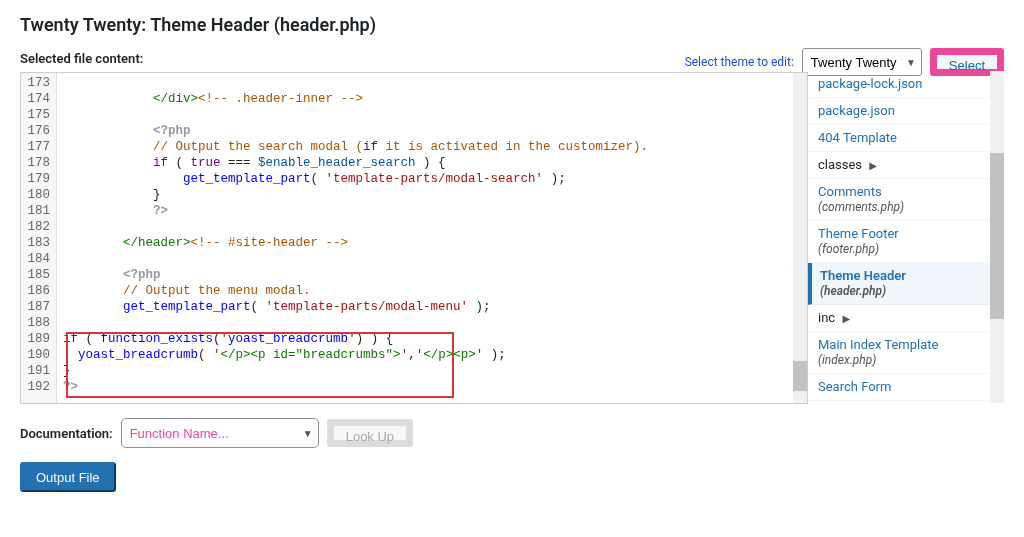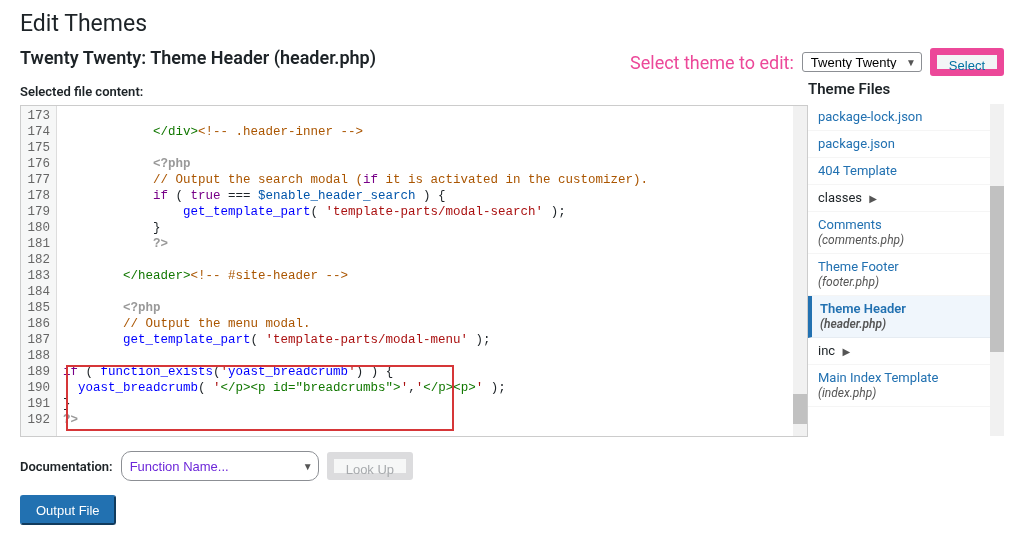--- a/index.html
+++ b/index.html
@@ -1,22 +1,22 @@
 <!DOCTYPE html>
 <html><head>
 <meta charset="utf-8">
 <style>
   * { box-sizing: border-box; }
   html, body { margin: 0; padding: 0; font-family: -apple-system, BlinkMacSystemFont, "Segoe UI", Roboto, Arial, sans-serif; font-size: 13px; color: #1d2327; background: #fff; }
   .wrap { padding: 10px 20px 24px; width: 1024px; height: 537px; position: relative; }
   h1.page-title { font-size: 23px; font-weight: 400; margin: 0 0 10px; color: #1d2327; }
   h2.subtitle { font-size: 18px; font-weight: 600; margin: 4px 0 12px; }
   .theme-select { position: absolute; right: 20px; top: 48px; display: flex; align-items: center; gap: 8px; }
-  .theme-select label { font-size: 18px; color: #ec4899; }
-  select.theme-dd { font-size: 13px; padding: 2px 24px 2px 8px; min-width: 108px; height: 20px; border: 1px solid #8c8f94; border-radius: 3px; background: #fff; appearance: none; -webkit-appearance: none; }
+  .theme-select label { font-size: 12px; color: #1d4ed8; }
+  select.theme-dd { font-size: 13px; padding: 2px 24px 2px 8px; min-width: 108px; height: 28px; border: 1px solid #8c8f94; border-radius: 3px; background: #fff; appearance: none; -webkit-appearance: none; }
   .select-wrap { position: relative; display: inline-block; }
   .select-wrap .chev { position: absolute; right: 6px; top: 50%; transform: translateY(-50%); pointer-events: none; font-size: 10px; color: #555; }
   .btn { font-size: 13px; border: 7px solid #ec4899; color: #0071a1; background: #f3f5f6; padding: 3px 12px; border-radius: 3px; cursor: pointer; height: 28px; }
   .btn.disabled { color: #a7aaad; border-color: #dcdcde; background: #f6f7f7; cursor: default; }
   .btn-primary { background: #2271b1; color: #fff; border-color: #2271b1; font-size: 13px; padding: 4px 14px; height: 30px; border-radius: 3px; cursor: pointer; }
 
   .editor-row { display: flex; }
   .editor-col { flex: 1 1 auto; }
   .files-col { width: 196px; flex: none; }
   .sel-label { font-weight: 600; font-size: 13px; margin: 4px 0 6px; }
@@ -42,28 +42,27 @@
   .file-item .fname { font-style: italic; color: #555; font-size: 12px; display: block; margin-top: 1px; }
   .file-item.folder { color: #1d2327; }
   .file-item.plain { color: #2271b1; }
   .file-item.current { border-left: 4px solid #2271b1; background: #f0f6fc; color: #2271b1; font-weight: 600; padding-left: 8px; }
   .tri { font-size: 10px; color: #555; margin-left: 4px; }
   .fp-scroll { position: absolute; right: 0; top: 0; bottom: 0; width: 14px; background: #f1f1f1; }
   .fp-thumb  { position: absolute; right: 0; width: 14px; background: #c1c1c1; }
 
   .doc-row { margin-top: 14px; display: flex; align-items: center; gap: 8px; }
   .doc-row label { font-weight: 600; }
-  select.fn-dd { font-size: 13px; padding: 3px 20px 3px 8px; min-width: 198px; height: 30px; border: 1px solid #8c8f94; border-radius: 10px; background: #fff; color: #6d28d9; appearance: none; -webkit-appearance: none; }
+  select.fn-dd { font-size: 13px; padding: 3px 20px 3px 8px; min-width: 198px; height: 30px; border: 1px solid #8c8f94; border-radius: 5px; background: #fff; color: #ec4899; appearance: none; -webkit-appearance: none; }
   .update-row { margin-top: 14px; }
 </style>
 </head>
 <body>
 
 <div class="wrap">
-  <h1 class="page-title">Edit Themes</h1>
   <h2 class="subtitle">Twenty Twenty: Theme Header (header.php)</h2>
 
   <div class="theme-select">
     <label>Select theme to edit:</label>
     <span class="select-wrap">
       <select class="theme-dd">
         <option>Twenty Twenty</option>
       </select>
       <span class="chev">▼</span>
     </span>
@@ -112,20 +111,21 @@
         </div>
       <div class="file-item plain"><span>package-lock.json</span></div>
           <div class="file-item plain"><span>package.json</span></div>
           <div class="file-item"><span>404 Template</span></div>
           <div class="file-item folder"><span>classes</span> <span class="tri">▶</span></div>
           <div class="file-item"><span>Comments</span><span class="fname">(comments.php)</span></div>
           <div class="file-item"><span>Theme Footer</span><span class="fname">(footer.php)</span></div>
           <div class="file-item current"><span>Theme Header</span><span class="fname">(header.php)</span></div>
           <div class="file-item folder"><span>inc</span> <span class="tri">▶</span></div>
           <div class="file-item"><span>Main Index Template</span><span class="fname">(index.php)</span></div>
+          <div class="file-item"><span>Search Form</span></div>
         </div>
     </div>
   </div>
 
   <div class="doc-row">
     <label>Documentation:</label>
     <span class="select-wrap">
       <select class="fn-dd">
         <option>Function Name...</option>
       </select>

